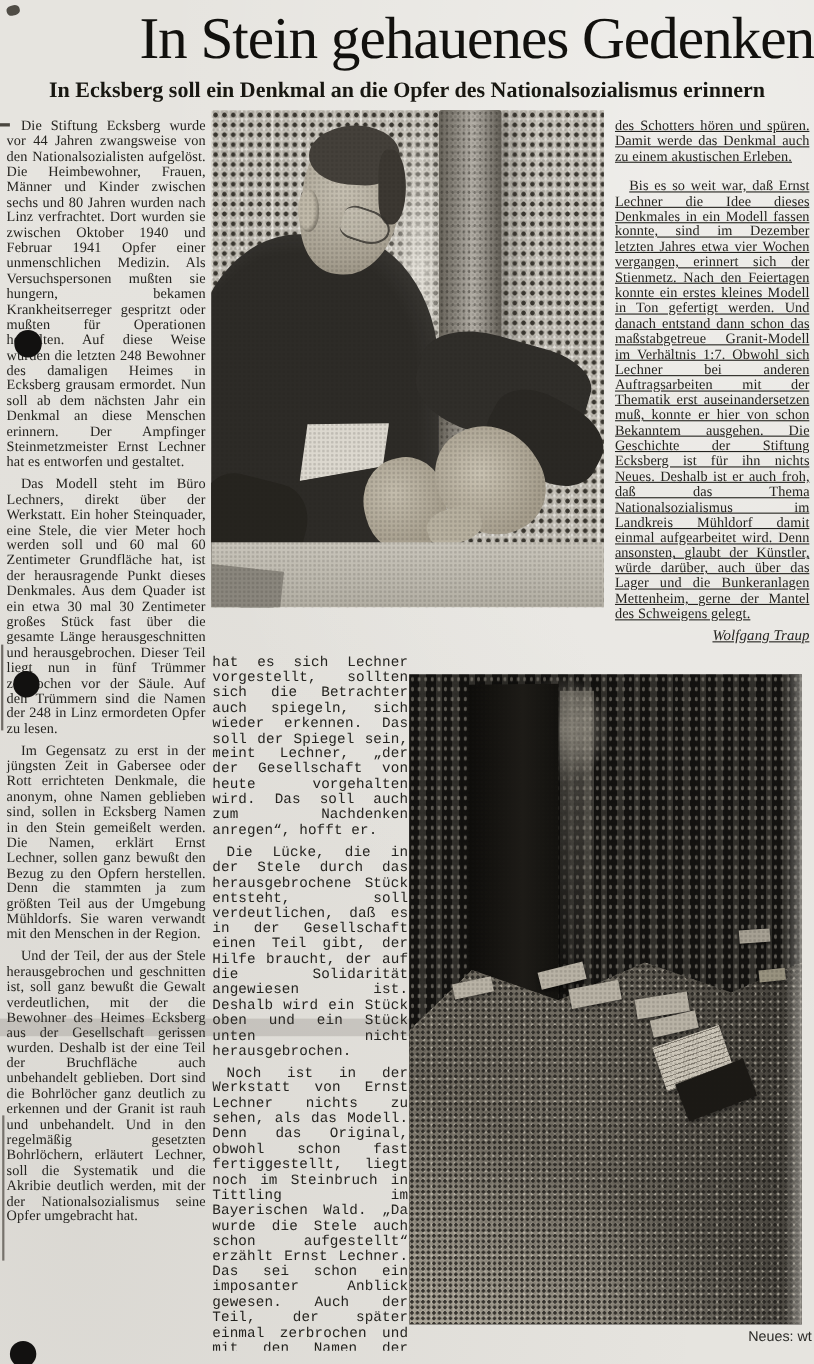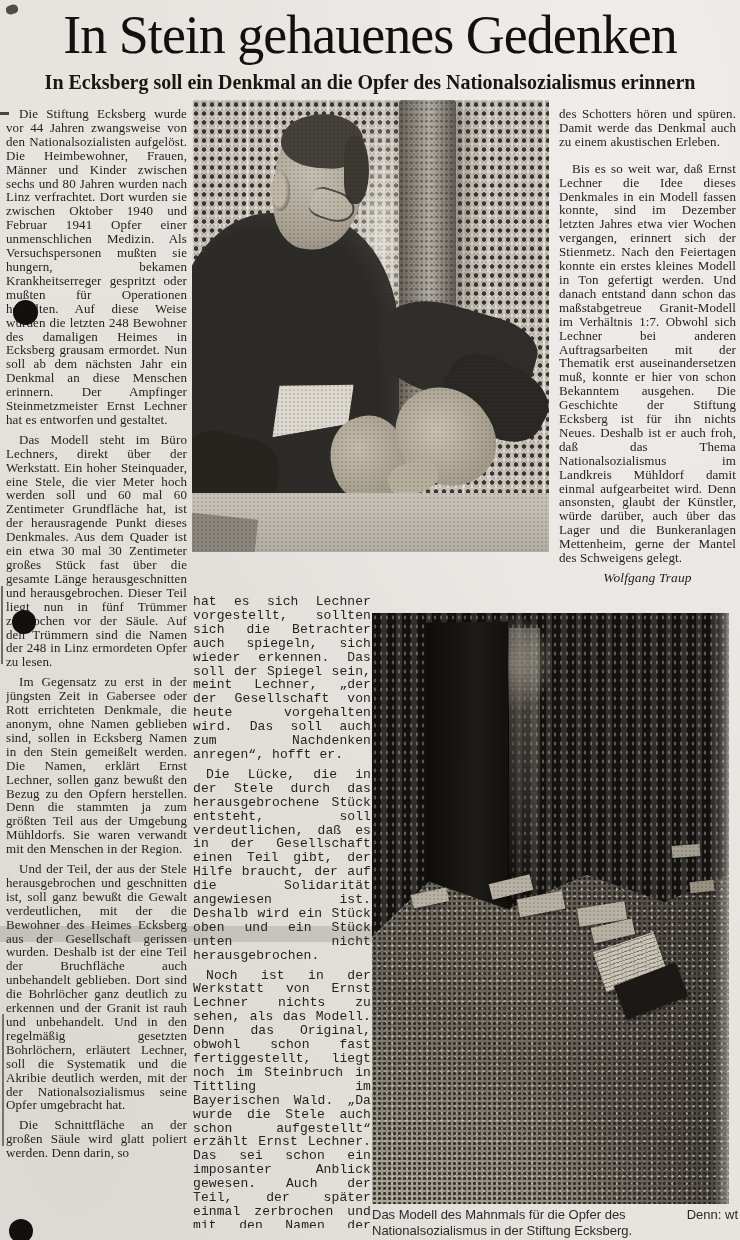--- a/index.html
+++ b/index.html
@@ -9,40 +9,40 @@
       radial-gradient(ellipse at 85% 10%, rgba(255,255,255,0.35), rgba(255,255,255,0) 55%),
       radial-gradient(ellipse at 10% 90%, rgba(120,115,105,0.10), rgba(120,115,105,0) 60%),
       #e6e4df;
     overflow:hidden;
     font-family:"Liberation Serif", serif;
     color:#1e1e1e;
   }
   
   .title {
     position:absolute; top:4px; left:0; width:740px; margin:0;
-    text-align:center; font-size:54px; font-weight:normal; letter-spacing:-1px;
+    text-align:right; font-size:54px; font-weight:normal; letter-spacing:-1px;
     color:#12110e; white-space:nowrap;
   }
   .subtitle {
     position:absolute; top:71px; left:0; width:740px; margin:0;
     text-align:center; font-size:20px; font-weight:bold; color:#181711;
   }
   
   .col {
     position:absolute; text-align:justify; font-size:13px; line-height:13.9px;
     letter-spacing:0.1px; overflow:hidden; color:#24231f;
     hyphens:auto; -webkit-hyphens:auto;
   }
   .col p { margin:0 0 6px 0; text-indent:13px; }
   .col p.cont { text-indent:0; }
   .col p.gap-before { margin-top:13px; }
   .col1 { left:6px;  top:107px; width:181px; height:1133px; }
   .col2 { left:193px; top:595px; width:178px; height:633px;font-family:Liberation Mono, monospace; }
-  .col3 { left:559px; top:107px; width:177px; height:502px; }
-  .byline { text-align:center; font-style:italic; font-size:13.5px; margin-top:2px; color:#24231f; }
+  .col3 { left:559px; top:107px; width:177px; height:502px;text-decoration:underline; }
+  .byline { text-align:right; font-style:italic; font-size:13.5px; margin-top:2px; color:#24231f; }
   
   .caption {
     position:absolute; font-family:"Liberation Sans", sans-serif;
     font-size:13px; line-height:16px; color:#2b2a27; margin:0;
   }
   .caption1 { left:193px; top:558px; width:367px; }
   .caption2 { left:372px; top:1207px; width:366px; }
   .credit { float:right; padding-left:8px; }
   
   .photo { position:absolute; overflow:hidden; }
@@ -164,21 +164,20 @@
 <div class="page">
 
   <h1 class="title">In Stein gehauenes Gedenken</h1>
   <h2 class="subtitle">In Ecksberg soll ein Denkmal an die Opfer des Nationalsozialismus erinnern</h2>
 
   <div class="col col1" lang="de">
     <p>Die Stiftung Ecksberg wurde vor 44 Jahren zwangsweise von den Nationalsozialisten aufgelöst. Die Heimbewohner, Frauen, Männer und Kinder zwischen sechs und 80 Jahren wurden nach Linz verfrachtet. Dort wurden sie zwischen Oktober 1940 und Februar 1941 Opfer einer unmenschlichen Medizin. Als Versuchspersonen mußten sie hungern, bekamen Krankheitserreger gespritzt oder mußten für Operationen herhalten. Auf diese Weise wurden die letzten 248 Bewohner des damaligen Heimes in Ecksberg grausam ermordet. Nun soll ab dem nächsten Jahr ein Denkmal an diese Menschen erinnern. Der Ampfinger Steinmetzmeister Ernst Lechner hat es entworfen und gestaltet.</p>
     <p>Das Modell steht im Büro Lechners, direkt über der Werkstatt. Ein hoher Steinquader, eine Stele, die vier Meter hoch werden soll und 60 mal 60 Zentimeter Grundfläche hat, ist der herausragende Punkt dieses Denkmales. Aus dem Quader ist ein etwa 30 mal 30 Zentimeter großes Stück fast über die gesamte Länge herausgeschnitten und herausgebrochen. Dieser Teil liegt nun in fünf Trümmer zerbrochen vor der Säule. Auf den Trümmern sind die Namen der 248 in Linz ermordeten Opfer zu lesen.</p>
     <p>Im Gegensatz zu erst in der jüngsten Zeit in Gabersee oder Rott errichteten Denkmale, die anonym, ohne Namen geblieben sind, sollen in Ecksberg Namen in den Stein gemeißelt werden. Die Namen, erklärt Ernst Lechner, sollen ganz bewußt den Bezug zu den Opfern herstellen. Denn die stammten ja zum größten Teil aus der Umgebung Mühldorfs. Sie waren verwandt mit den Menschen in der Region.</p>
     <p>Und der Teil, der aus der Stele herausgebrochen und geschnitten ist, soll ganz bewußt die Gewalt verdeutlichen, mit der die Bewohner des Heimes Ecksberg aus der Gesellschaft gerissen wurden. Deshalb ist der eine Teil der Bruchfläche auch unbehandelt geblieben. Dort sind die Bohrlöcher ganz deutlich zu erkennen und der Granit ist rauh und unbehandelt. Und in den regelmäßig gesetzten Bohrlöchern, erläutert Lechner, soll die Systematik und die Akribie deutlich werden, mit der der Nationalsozialismus seine Opfer umgebracht hat.</p>
-    <p>Die Schnittfläche an der großen Säule wird glatt poliert werden. Denn darin, so</p>
   </div>
 
   <div class="photo photo1">
     <div class="p1-light"></div>
     <div class="p1-column"></div>
     <div class="p1-body"></div>
     <div class="p1-sleeve"></div>
     <div class="p1-head"></div>
     <div class="p1-hair"></div>
     <div class="p1-hair-side"></div>
@@ -219,22 +218,21 @@
     <div class="pl pl-d"></div>
     <div class="pl pl-e"></div>
     <div class="pl pl-f"></div>
     <div class="pl pl-g"></div>
     <div class="pl pl-h"></div>
     <div class="pl pl-i"></div>
     <div class="p2-curl"></div>
   </div>
 
   <p class="caption caption2" lang="de">
-    <span class="credit">Denn: wt</span>
-    <span>Das Modell des Mahnmals für die Opfer des Nationalsozialismus in der Stiftung Ecksberg.</span>
+    <span class="credit">Neues: wt</span>
   </p>
 
   <div class="artifact mark-topleft"></div>
   <div class="artifact dash-left"></div>
   <div class="artifact line-a"></div>
   <div class="artifact line-b"></div>
   <div class="artifact smudge"></div>
   <div class="blob blob1"></div>
   <div class="blob blob2"></div>
   <div class="blob blob3"></div>

